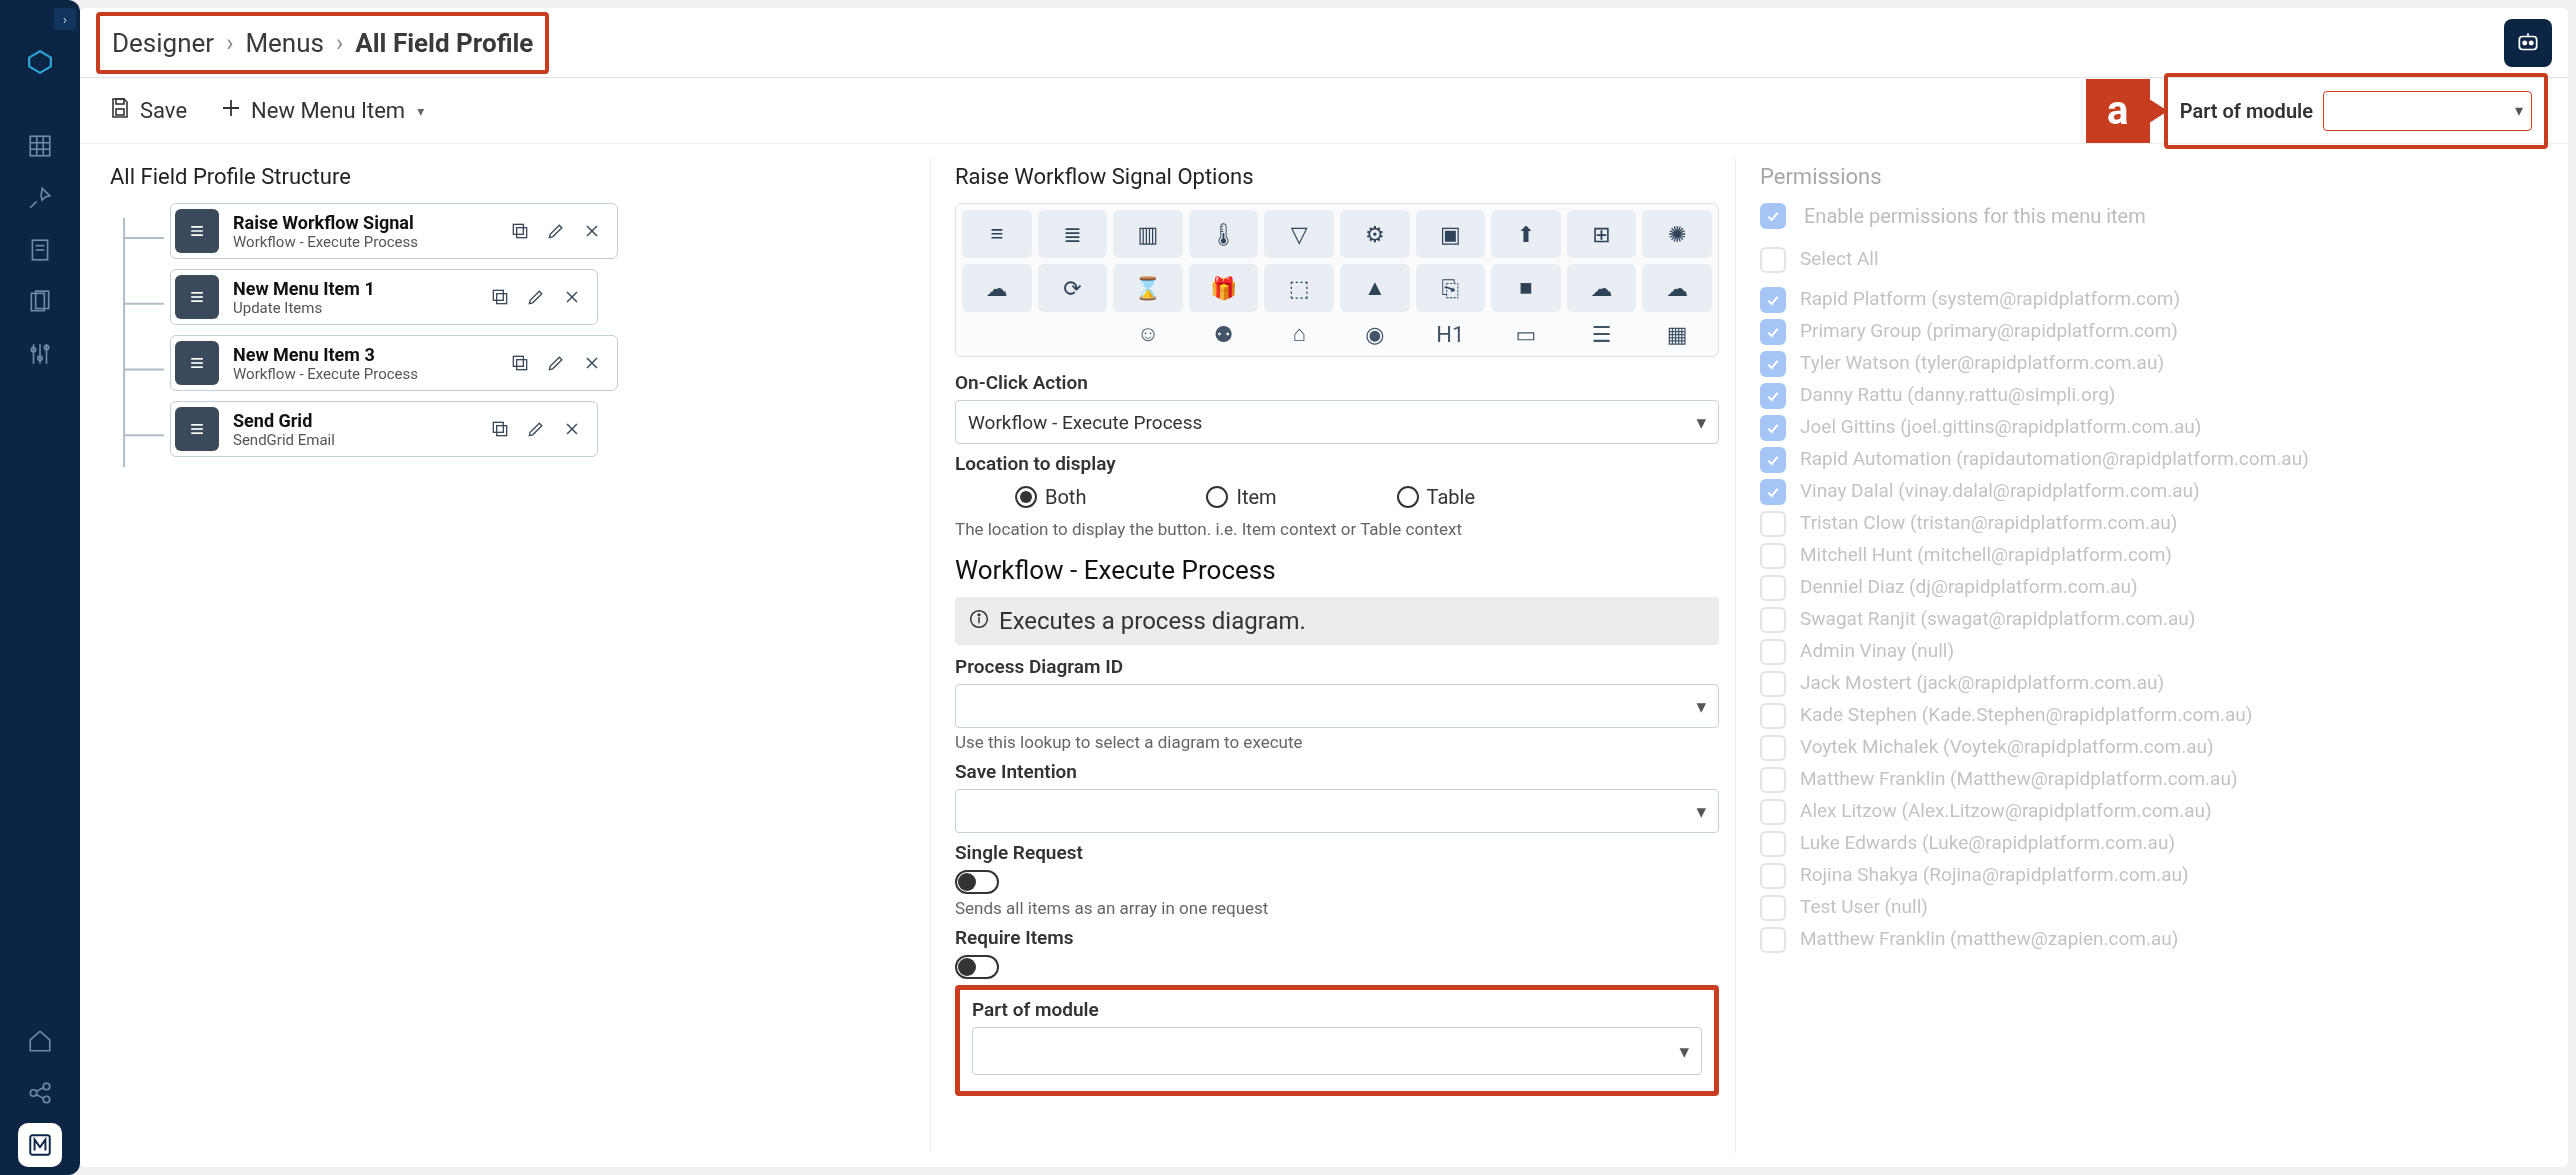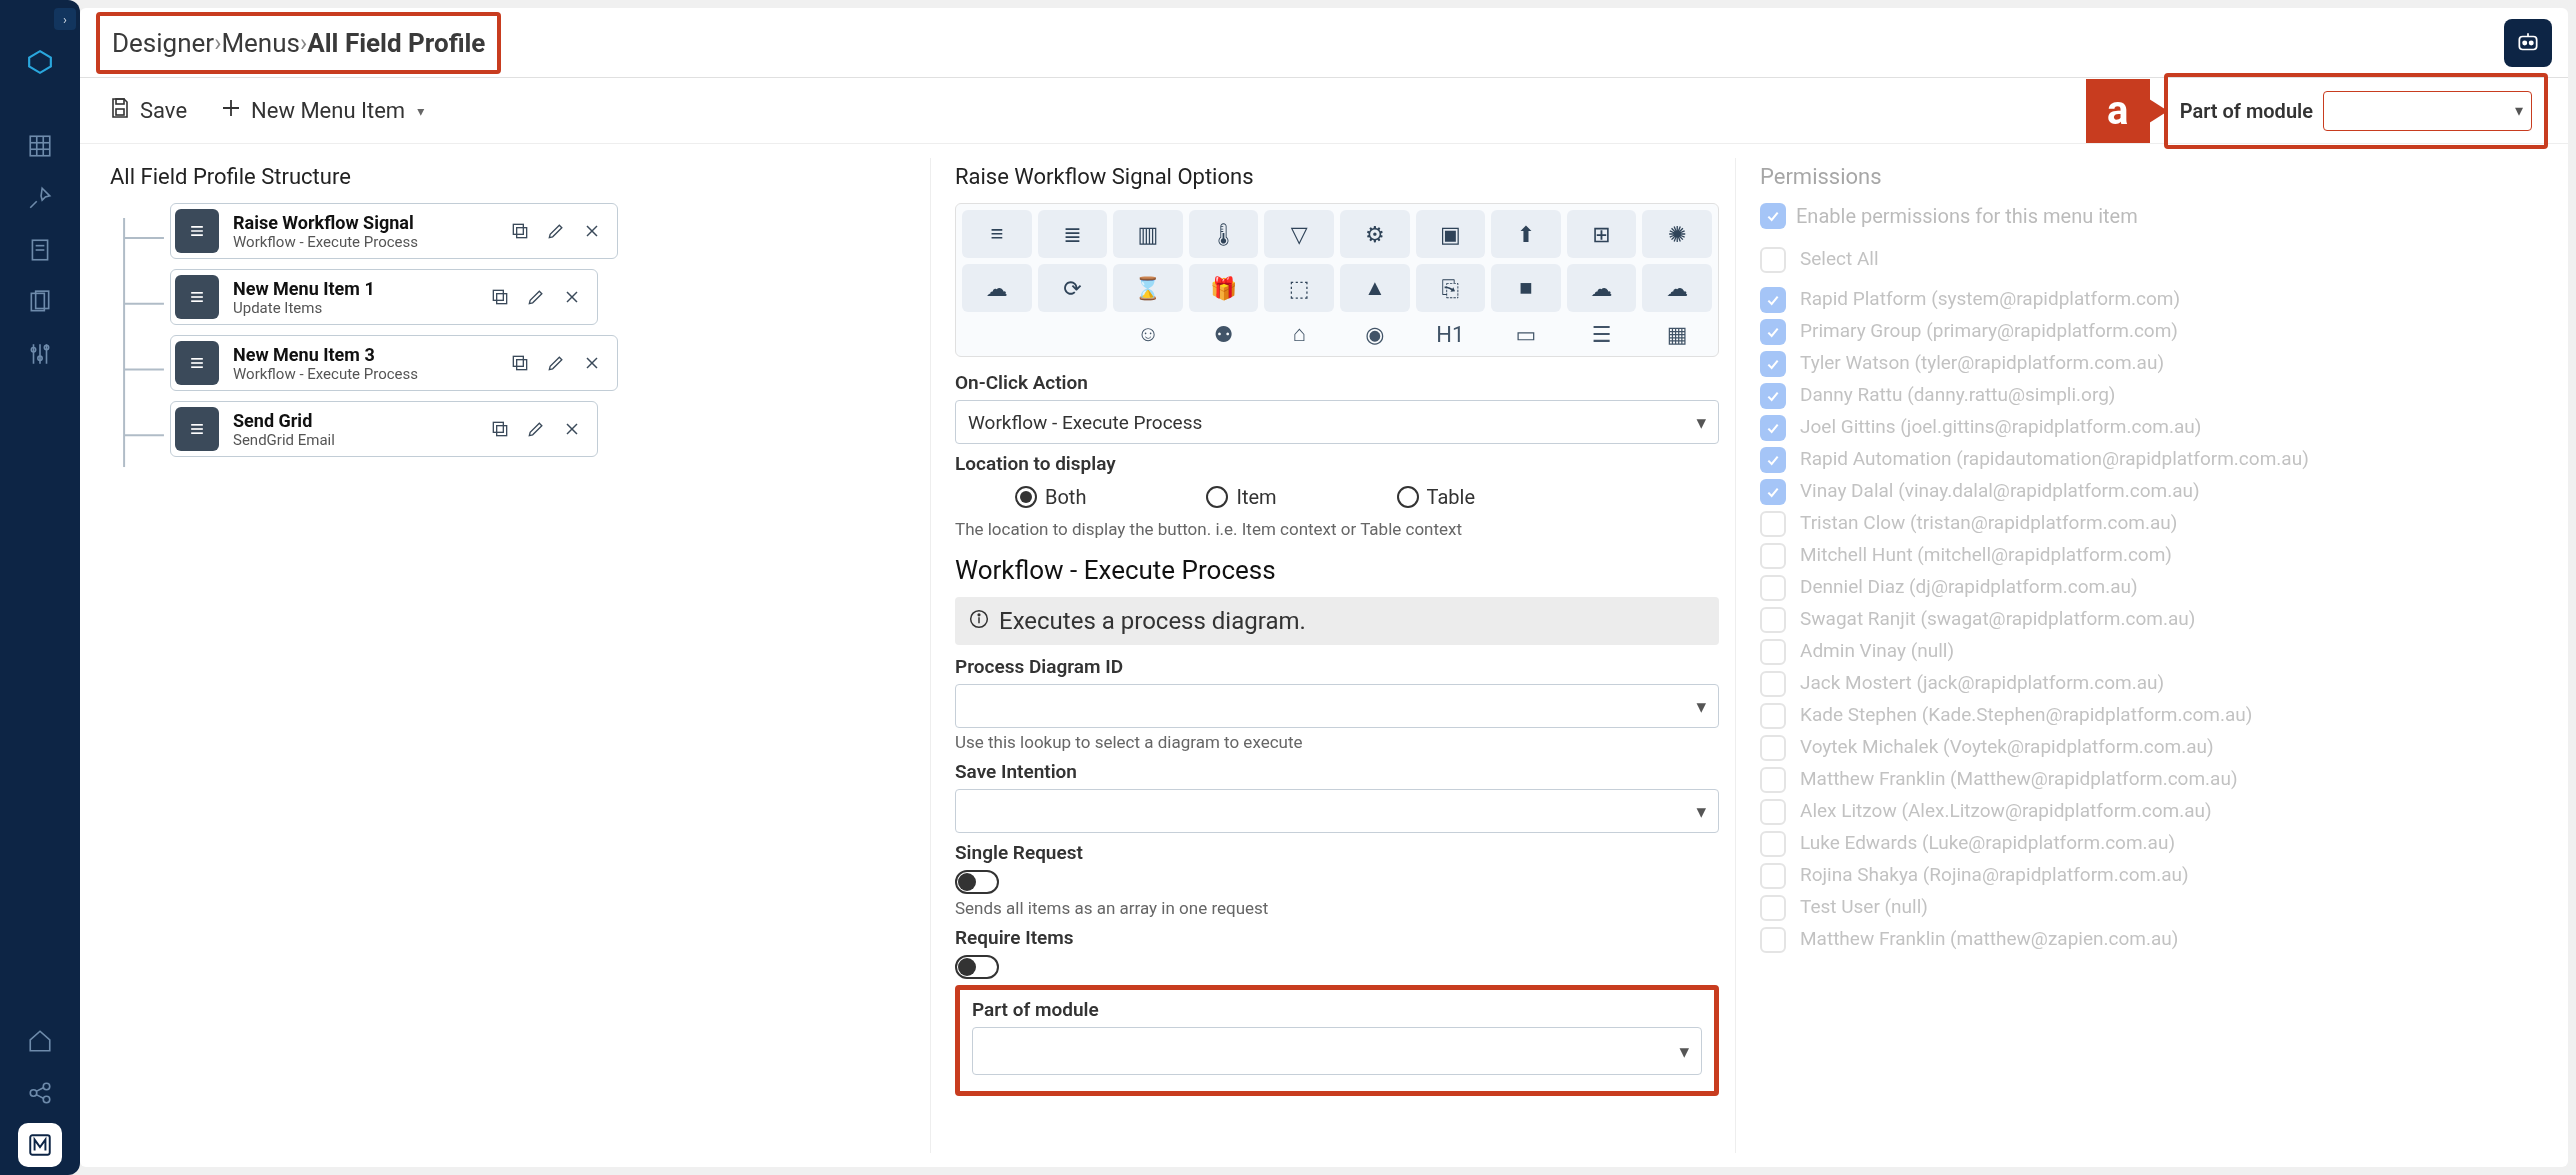--- a/index.html
+++ b/index.html
@@ -70,20 +70,21 @@
     padding: 10px 16px;
     border-bottom: 1px solid #e0e0e0;
     height: 70px;
   }
   .breadcrumb-box {
     border: 4px solid #c83c1f;
     border-radius: 4px;
     padding: 12px 12px;
     display:flex;
     align-items:center;
+    gap: 12px;
   }
   .breadcrumb-box .crumb {
     font-size: 26px;
     color: #3a3a3a;
     cursor: pointer;
   }
   .breadcrumb-box .crumb.current { font-weight: 700; }
   .breadcrumb-box .chev { color: #888; font-size: 24px; }
   .top-bar-spacer { flex:1; }
   .chat-btn {
@@ -290,21 +291,21 @@
   }
   .pom-mid-box .select-box{height:48px;}
   .pom-mid-box .field-label{margin-top:0;}
 
   
   .perm-overlay{
     position:absolute;inset:0;background:rgba(255,255,255,0.6);
     pointer-events:none;
   }
   .perm-enable{
-    display:flex;align-items:center;gap:10px;margin:8px 0 18px;
+    display:flex;align-items:center;gap:18px;margin:8px 0 18px;
     font-size:20px;color:#555;
   }
   .chk{
     width:26px;height:26px;border-radius:6px;
     display:flex;align-items:center;justify-content:center;
     cursor:pointer;flex-shrink:0;
   }
   .chk.blue-filled{background:#1f6feb;color:#fff;}
   .chk.grey{border:2px solid #bbb;}
   .chk svg{width:16px;height:16px;}

